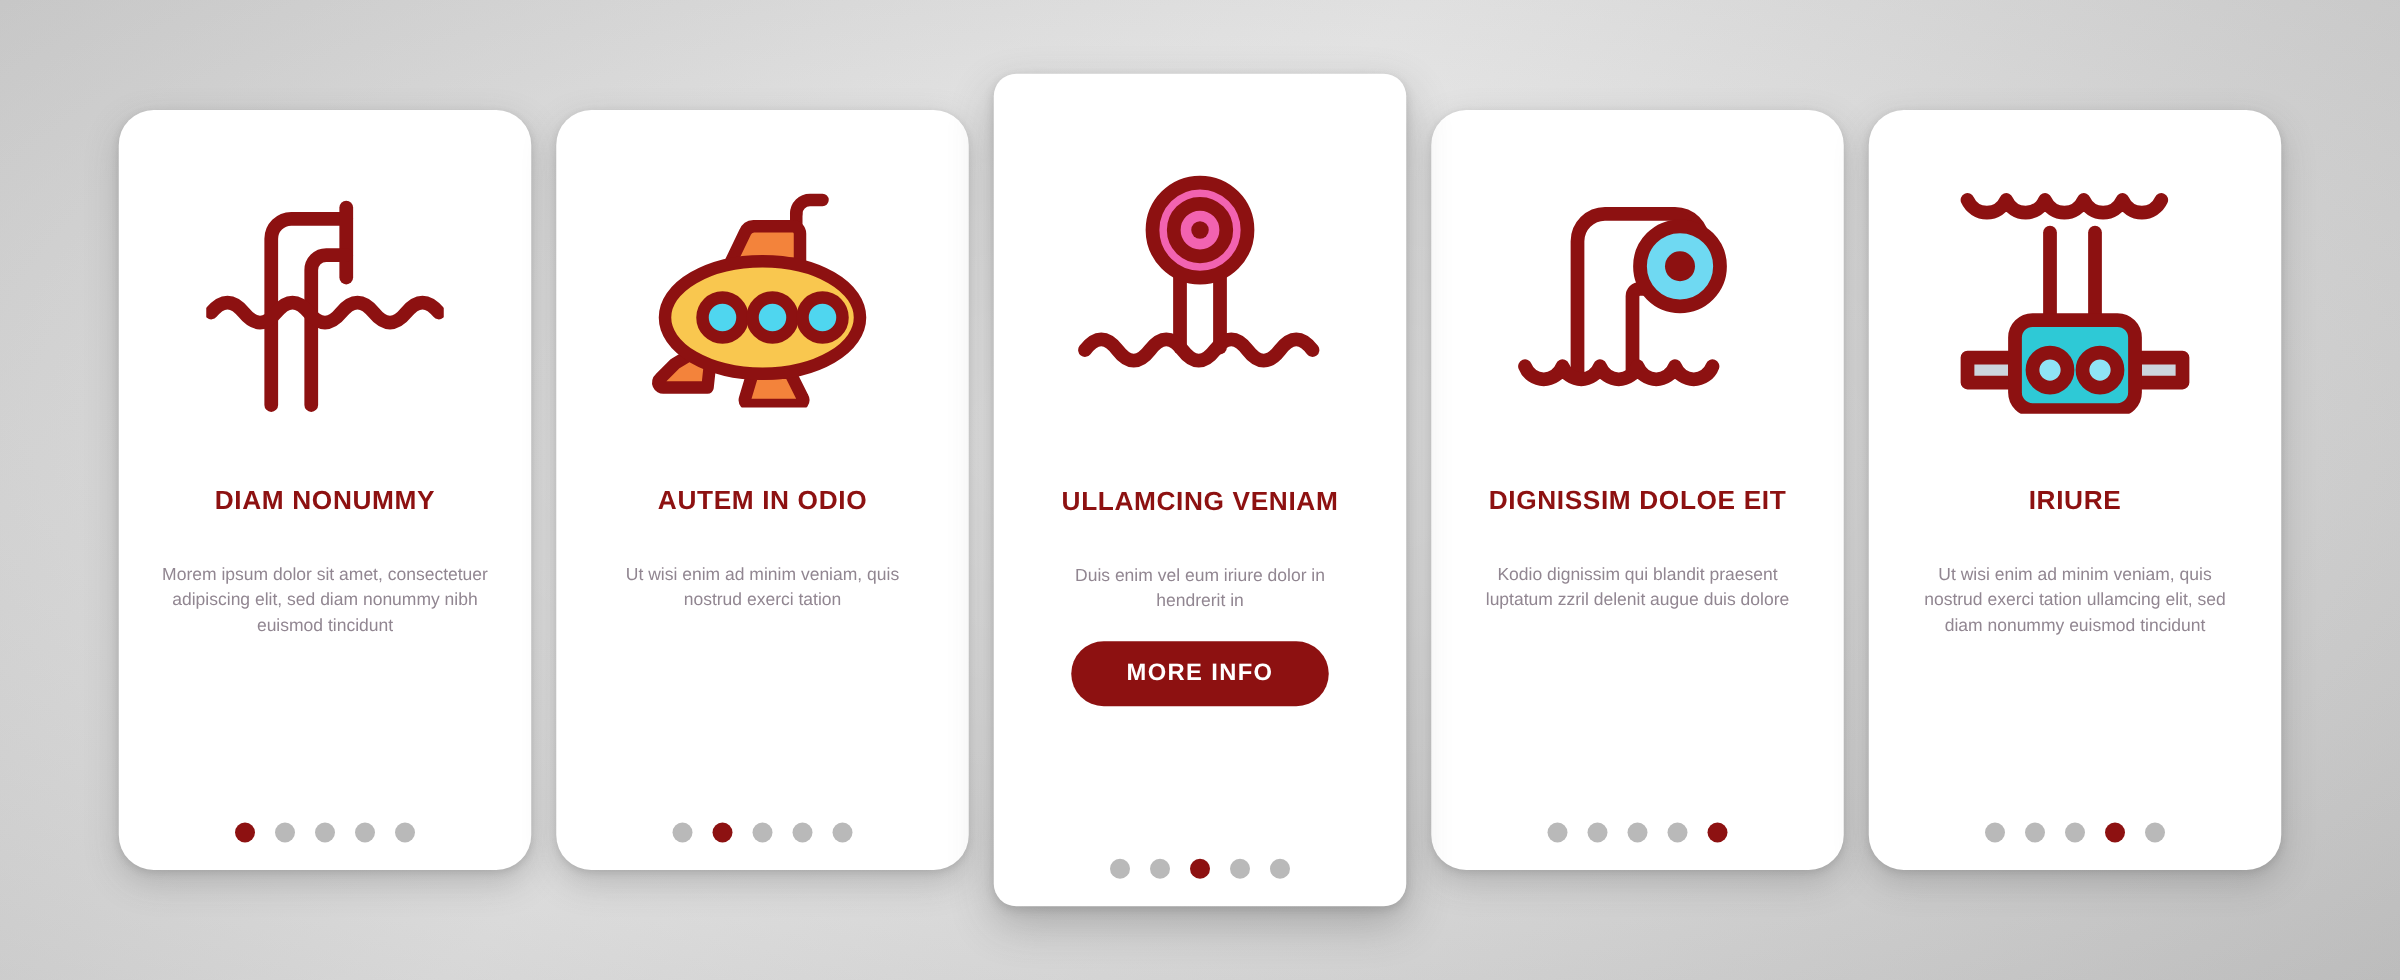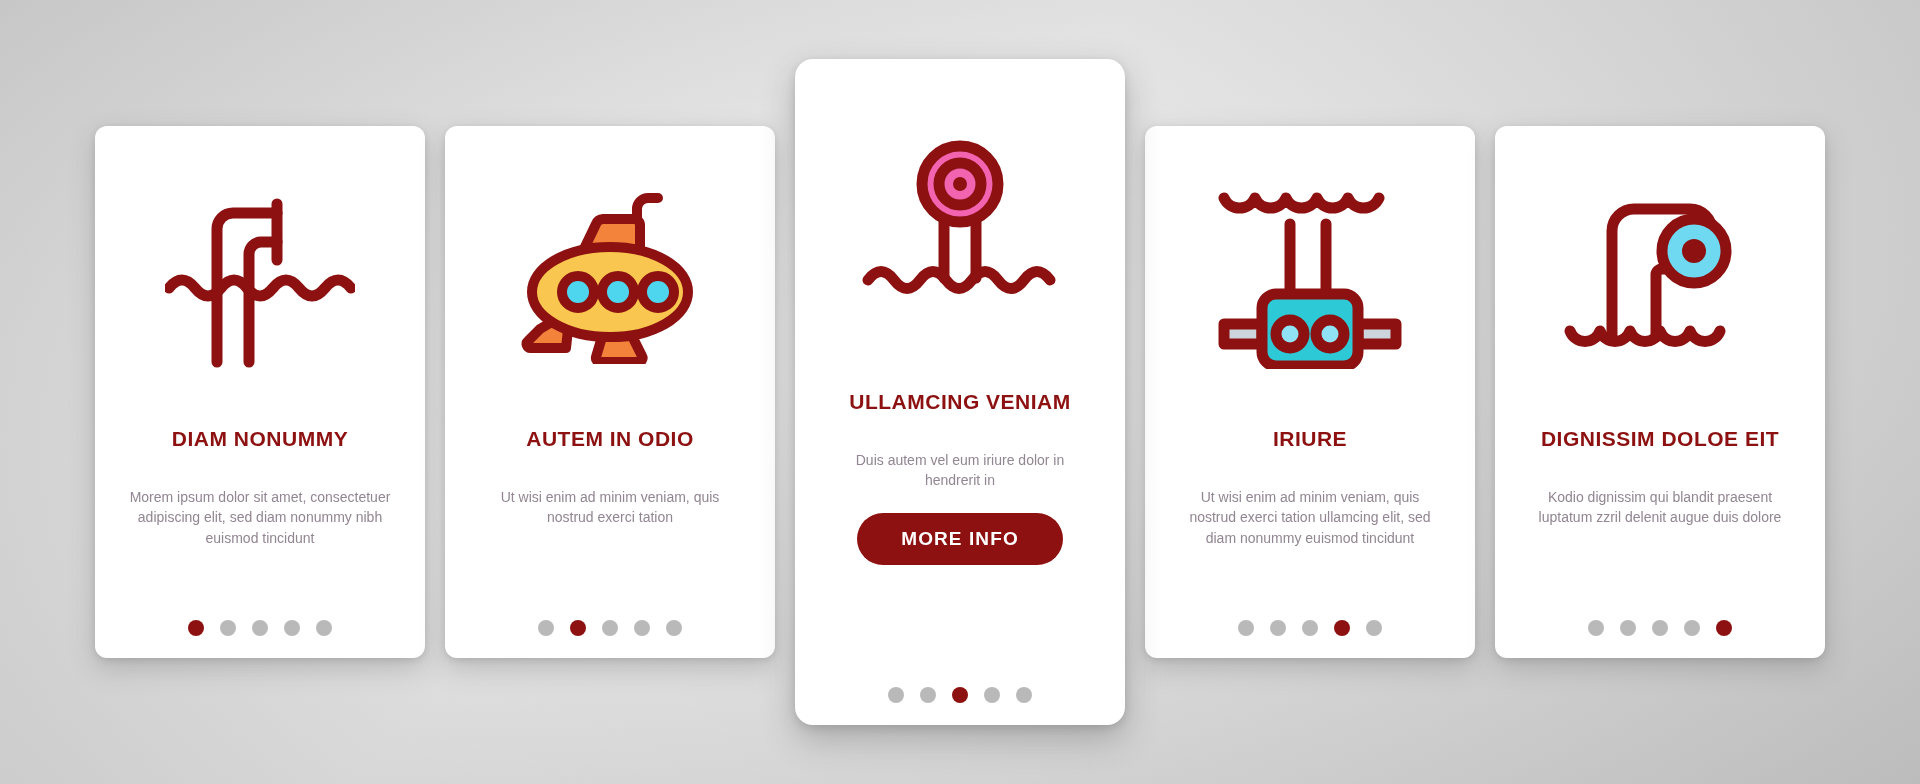--- a/index.html
+++ b/index.html
@@ -40,23 +40,23 @@
     flex-direction: row;
     align-items: center;
     justify-content: center;
     gap: 20px;
     z-index: 2;
   }
 
   .card {
     position: relative;
     width: 330px;
-    height: 532px;
+    height: 608px;
     background: #ffffff;
-    border-radius: 12px;
+    border-radius: 28px;
     box-shadow: 0 10px 26px rgba(80,80,80,0.26), 0 2px 6px rgba(80,80,80,0.16);
     display: flex;
     flex-direction: column;
     align-items: center;
     box-sizing: border-box;
     padding: 0 18px;
     flex: 0 0 auto;
   }
 
   .card.featured {
@@ -223,31 +223,55 @@
             <path d="M84 72 L84 144" fill="none"></path>
             <path d="M116 72 L116 144" fill="none"></path>
             <circle cx="100" cy="50" r="38" fill="#f263b0"></circle>
             <circle cx="100" cy="50" r="21" fill="#f263b0"></circle>
             <circle cx="100" cy="50" r="7" fill="#8d1111" stroke="none"></circle>
             <path d="M8 146 q13 -17 26 0 t26 0 t26 0 t26 0 t26 0 t26 0 t26 0" fill="none"></path>
           </g>
         </svg>
       </div>
       <h2 class="card-title">ULLAMCING VENIAM</h2>
-      <p class="card-body">Duis autem vel eum iriure dolor in hendrerit in</p>
+      <p class="card-body">Duis enim vel eum iriure dolor in hendrerit in</p>
       <div class="btn-slot">
         <button class="more-info-btn">MORE INFO</button>
       </div>
       <div class="spacer"></div>
       <div class="dots">
         <span class="dot"></span>
         <span class="dot"></span>
         <span class="dot active"></span>
         <span class="dot"></span>
         <span class="dot"></span>
+      </div>
+    </div>
+
+    <div class="card">
+      <div class="icon-wrap">
+        <svg width="200" height="175" viewBox="0 0 200 175" fill="none" aria-hidden="true">
+          <g stroke="#8d1111" stroke-width="11" stroke-linecap="round" stroke-linejoin="round">
+            <path d="M52 148 L52 42 a22 22 0 0 1 22 -22 L130 20 a22 22 0 0 1 22 22 L152 60" fill="none"></path>
+            <path d="M96 148 L96 86 a6 6 0 0 1 6 -6 L134 80" fill="none"></path>
+            <circle cx="134" cy="62" r="32" fill="#6fd9f2"></circle>
+            <circle cx="134" cy="62" r="12" fill="#8d1111" stroke="none"></circle>
+            <path d="M10 142 a16 16 0 0 0 30 0 a16 16 0 0 0 30 0 a16 16 0 0 0 30 0 a16 16 0 0 0 30 0 a16 16 0 0 0 30 0" fill="none"></path>
+          </g>
+        </svg>
+      </div>
+      <h2 class="card-title">DIGNISSIM DOLOE EIT</h2>
+      <p class="card-body">Kodio dignissim qui blandit praesent luptatum zzril delenit augue duis dolore</p>
+      <div class="spacer"></div>
+      <div class="dots">
+        <span class="dot"></span>
+        <span class="dot"></span>
+        <span class="dot"></span>
+        <span class="dot"></span>
+        <span class="dot active"></span>
       </div>
     </div>
 
     <div class="card">
       <div class="icon-wrap">
         <svg width="200" height="185" viewBox="0 0 200 185" fill="none" aria-hidden="true">
           <g stroke="#8d1111" stroke-width="11" stroke-linecap="round" stroke-linejoin="round">
             <path d="M14 14 a17 17 0 0 0 31 0 a17 17 0 0 0 31 0 a17 17 0 0 0 31 0 a17 17 0 0 0 31 0 a17 17 0 0 0 31 0" fill="none"></path>
             <path d="M80 40 L80 112" fill="none"></path>
             <path d="M116 40 L116 112" fill="none"></path>
@@ -264,38 +288,14 @@
       <div class="spacer"></div>
       <div class="dots">
         <span class="dot"></span>
         <span class="dot"></span>
         <span class="dot"></span>
         <span class="dot active"></span>
         <span class="dot"></span>
       </div>
     </div>
 
-    <div class="card">
-      <div class="icon-wrap">
-        <svg width="200" height="175" viewBox="0 0 200 175" fill="none" aria-hidden="true">
-          <g stroke="#8d1111" stroke-width="11" stroke-linecap="round" stroke-linejoin="round">
-            <path d="M52 148 L52 42 a22 22 0 0 1 22 -22 L130 20 a22 22 0 0 1 22 22 L152 60" fill="none"></path>
-            <path d="M96 148 L96 86 a6 6 0 0 1 6 -6 L134 80" fill="none"></path>
-            <circle cx="134" cy="62" r="32" fill="#6fd9f2"></circle>
-            <circle cx="134" cy="62" r="12" fill="#8d1111" stroke="none"></circle>
-            <path d="M10 142 a16 16 0 0 0 30 0 a16 16 0 0 0 30 0 a16 16 0 0 0 30 0 a16 16 0 0 0 30 0 a16 16 0 0 0 30 0" fill="none"></path>
-          </g>
-        </svg>
-      </div>
-      <h2 class="card-title">DIGNISSIM DOLOE EIT</h2>
-      <p class="card-body">Kodio dignissim qui blandit praesent luptatum zzril delenit augue duis dolore</p>
-      <div class="spacer"></div>
-      <div class="dots">
-        <span class="dot"></span>
-        <span class="dot"></span>
-        <span class="dot"></span>
-        <span class="dot"></span>
-        <span class="dot active"></span>
-      </div>
-    </div>
-
   </div>
 </div>
 
 </body></html>

